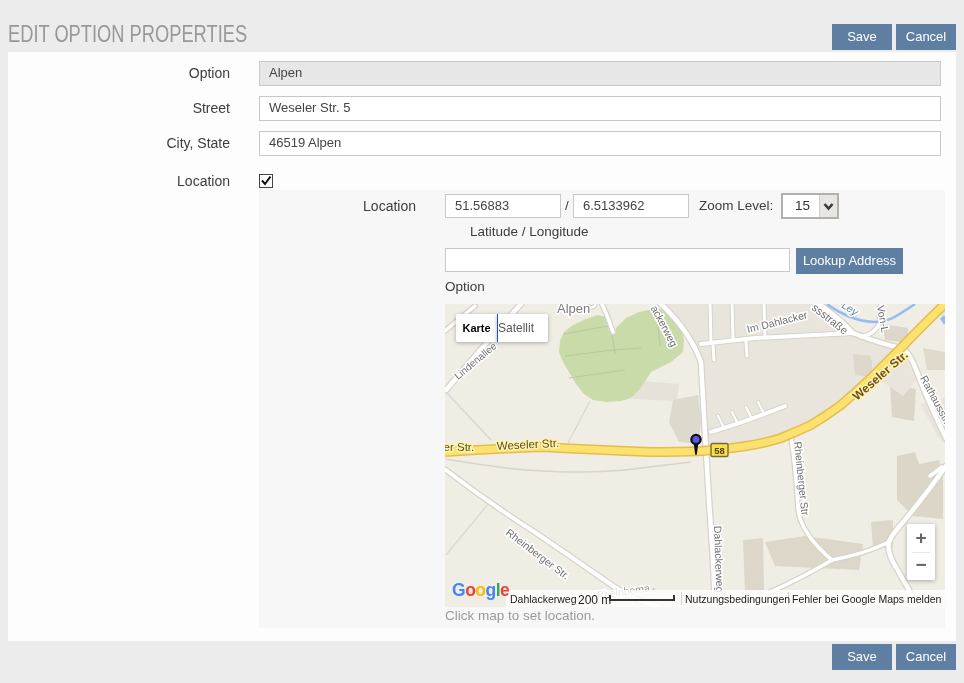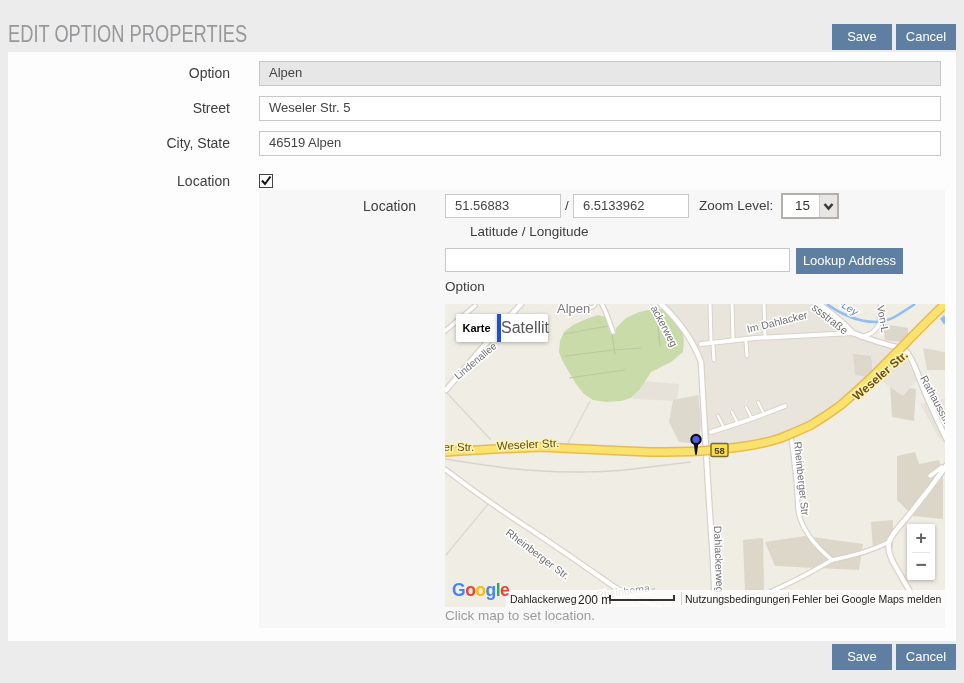--- a/index.html
+++ b/index.html
@@ -207,21 +207,21 @@
       <rect x="266" y="139.5" width="17" height="13" rx="1.5" fill="#fbdf48" stroke="#756a38" stroke-width="1.4"></rect>
       <text x="274.5" y="149.5" font-size="9.5" font-weight="bold" fill="#4a3f1d" text-anchor="middle" font-family="Liberation Sans, sans-serif">58</text>
 
       <g>
           <path d="M248.7,139.5 L250.2,150.8 L251.8,150.8 L253.3,139.5 Z" fill="#0f1015"></path>
           <circle cx="251" cy="135.5" r="4.6" fill="#5459e8" stroke="#0f1015" stroke-width="2.2"></circle>
         </g>
     </svg>
 
     <div class="abs" style="left:11px;top:10px;width:41px;height:28px;background:#fff;border-radius:2px 0 0 2px;box-shadow:0 1px 4px rgba(0,0,0,0.3);font-size:11px;font-weight:bold;color:#000;text-align:center;line-height:28px;">Karte</div>
-    <div class="abs" style="left:52px;top:10px;width:51px;height:28px;background:#fff;border-radius:0 2px 2px 0;box-shadow:0 1px 4px rgba(0,0,0,0.3);border-left:4px solid #1d4ed8;font-size:16px;color:#565656;text-align:right;line-height:28px;box-sizing:border-box;">Satellit</div>
+    <div class="abs" style="left:52px;top:10px;width:51px;height:28px;background:#fff;border-radius:0 2px 2px 0;box-shadow:0 1px 4px rgba(0,0,0,0.3);border-left:1px solid #1d4ed8;font-size:12px;color:#565656;text-align:left;line-height:28px;box-sizing:border-box;">Satellit</div>
     <div class="abs" style="left:462px;top:220px;width:28px;height:56px;background:#fff;border-radius:2px;box-shadow:0 1px 4px rgba(0,0,0,0.3);">
       <div style="position:absolute;top:0;left:0;width:28px;height:28px;font-size:19px;font-weight:bold;color:#666;text-align:center;line-height:28px;">+</div>
       <div style="position:absolute;top:28px;left:5px;width:18px;border-top:1px solid #e6e6e6;"></div>
       <div style="position:absolute;top:28px;left:0;width:28px;height:28px;font-size:19px;font-weight:bold;color:#666;text-align:center;line-height:26px;">−</div>
     </div>
 
     <div class="abs" style="left:61px;top:286px;right:0;height:17px;background:rgba(255,255,255,0.78);"></div>
     <div class="abs" style="left:236px;top:288px;width:1px;height:13px;background:#cfcfcf;"></div>
     <div class="abs" style="left:343px;top:288px;width:1px;height:13px;background:#cfcfcf;"></div>
     <div class="abs" style="left:7px;top:276px;font-size:17.5px;font-weight:bold;letter-spacing:-0.5px;">

